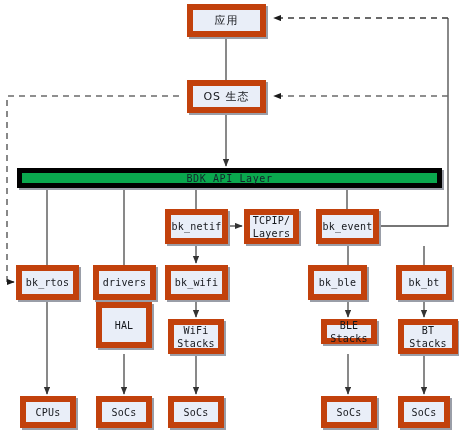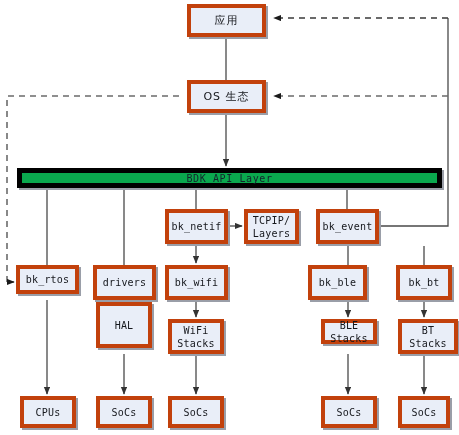--- a/index.html
+++ b/index.html
@@ -7,21 +7,21 @@
     width:459px;height:435px;position:relative;overflow:hidden;
     font-family:"DejaVu Sans Mono","Liberation Mono",monospace;
   }
   #stage{position:absolute;left:0;top:0;width:459px;height:435px;}
   #wires{position:absolute;left:0;top:0;width:459px;height:435px;}
 
   .node{
     position:absolute;
     box-sizing:border-box;
     background:#e9eef8;
-    border:4px solid #c2410c;
+    border:6px solid #c2410c;
     box-shadow:2px 2px 0 0 #9a9ea8;
     display:flex;align-items:center;justify-content:center;
     text-align:center;
     color:#15171c;
     font-size:10px;
     line-height:13px;
     letter-spacing:0.2px;
     white-space:pre-line;
     z-index:3;
   }
@@ -103,21 +103,21 @@
 
   <div class="apibar" style="left:17px;top:168px;width:425px;height:20px;">BDK API Layer</div>
 
   <div class="node" style="left:165px;top:209px;width:63px;height:35px;">bk_netif</div>
 
   <div class="node" style="left:244px;top:209px;width:55px;height:35px;">TCPIP/
 Layers</div>
 
   <div class="node" style="left:316px;top:209px;width:63px;height:35px;">bk_event</div>
 
-  <div class="node" style="left:16px;top:265px;width:63px;height:29px;">bk_rtos</div>
+  <div class="node" style="left:16px;top:265px;width:63px;height:35px;">bk_rtos</div>
 
   <div class="node" style="left:93px;top:265px;width:63px;height:35px;">drivers</div>
 
   <div class="node" style="left:165px;top:265px;width:63px;height:35px;">bk_wifi</div>
 
   <div class="node" style="left:308px;top:265px;width:59px;height:35px;">bk_ble</div>
 
   <div class="node" style="left:396px;top:265px;width:56px;height:35px;">bk_bt</div>
 
   <div class="node" style="left:96px;top:302px;width:56px;height:46px;">HAL</div>

